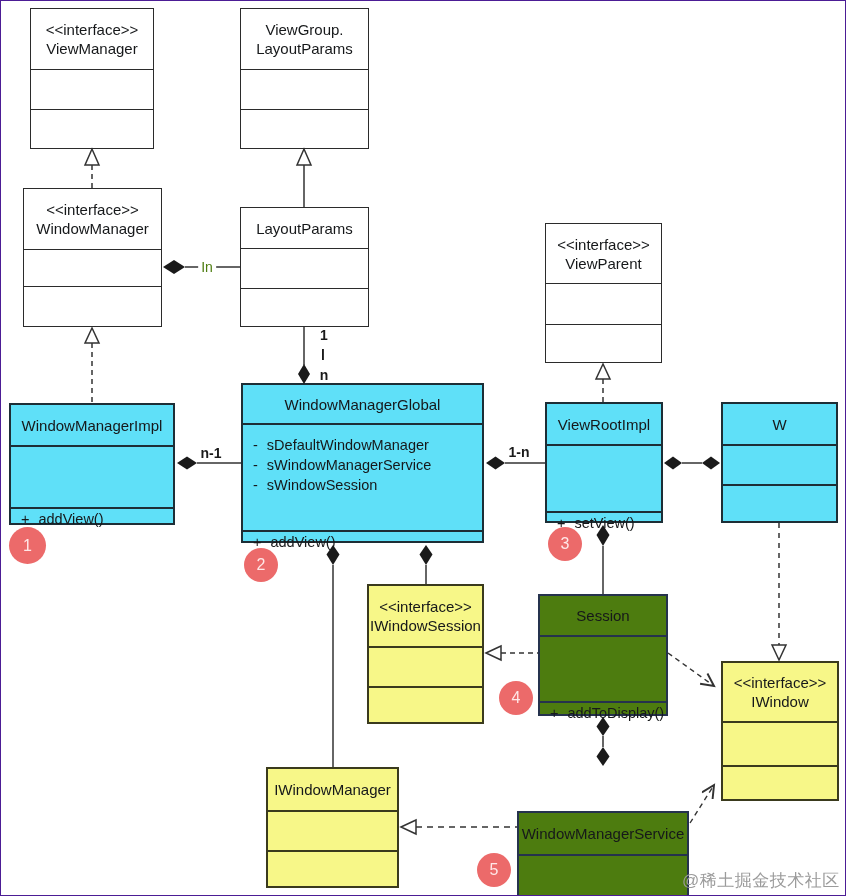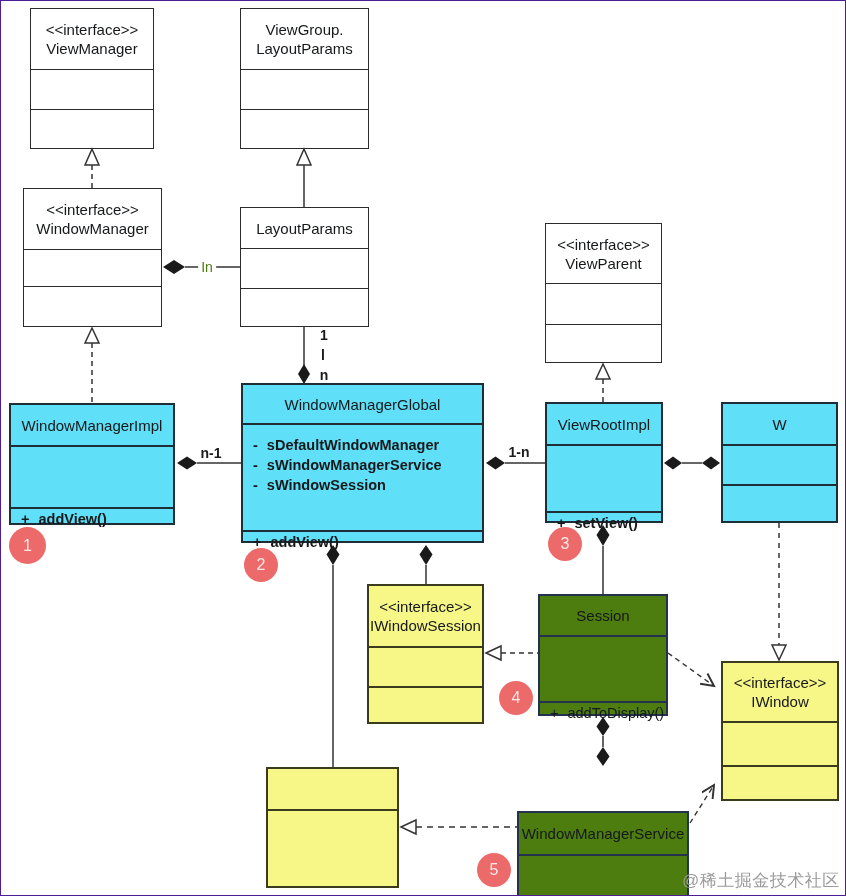--- a/index.html
+++ b/index.html
@@ -13,21 +13,21 @@
     position:absolute;display:flex;flex-direction:column;box-sizing:border-box;
     border:2px solid #2b2b2b;background:#fff;z-index:2;
   }
   .cls.white{border-width:1.5px;}
   .cls.cyan{background:#5fe0f8;border-color:#1d2e36;}
   .cls.blue{background:#4d7c0f;border-color:#25324d;}
   .cls.yellow{background:#f7f788;border-color:#3a3a1d;}
   .sec{box-sizing:border-box;flex:0 0 auto;}
   .sec + .sec{border-top:2px solid #2b2b2b;}
   .white .sec + .sec{border-top-width:1.5px;}
-  .cyan .sec + .sec{border-top-color:#1d2e36;font-weight:bold;}
+  .cyan .sec + .sec{border-top-color:#1d2e36;}
   .blue .sec + .sec{border-top-color:#25324d;}
   .yellow .sec + .sec{border-top-color:#3a3a1d;}
   .sec.grow{flex:1 1 auto;}
   .hd{
     display:flex;flex-direction:column;align-items:center;justify-content:center;
     font-size:15px;color:#16181a;line-height:19px;text-align:center;
   }
   .member{
     font-size:14.5px;color:#16181a;padding-left:10px;line-height:20px;
     white-space:pre;word-spacing:5px;
@@ -167,20 +167,23 @@
   <div class="cls yellow" style="left:720px;top:660px;width:118px;height:140px">
     <div class="sec hd" style="height:58px">
       <div>&lt;&lt;interface&gt;&gt;</div>
       <div>IWindow</div>
     </div>
     <div class="sec" style="height:44px"></div>
     <div class="sec grow"></div>
   </div>
 
   <div class="cls yellow" style="left:265px;top:766px;width:133px;height:121px">
+    <div class="sec hd" style="height:41px">
+      <div>IWindowManager</div>
+    </div>
     <div class="sec" style="height:40px"></div>
     <div class="sec grow"></div>
   </div>
 
   <div class="cls blue" style="left:516px;top:810px;width:172px;height:121px">
     <div class="sec hd" style="height:41px">
       <div>WindowManagerService</div>
     </div>
     <div class="sec" style="height:40px"></div>
     <div class="sec grow methods">

